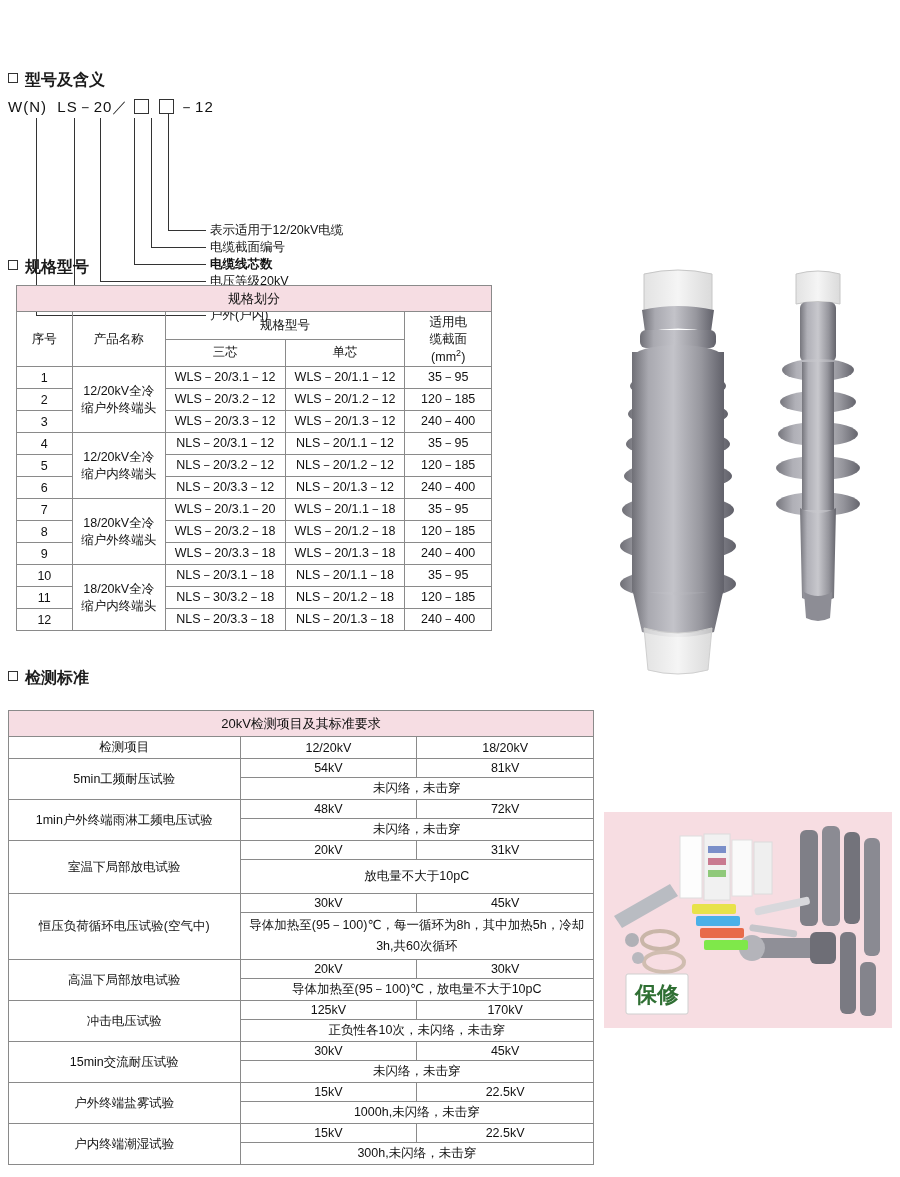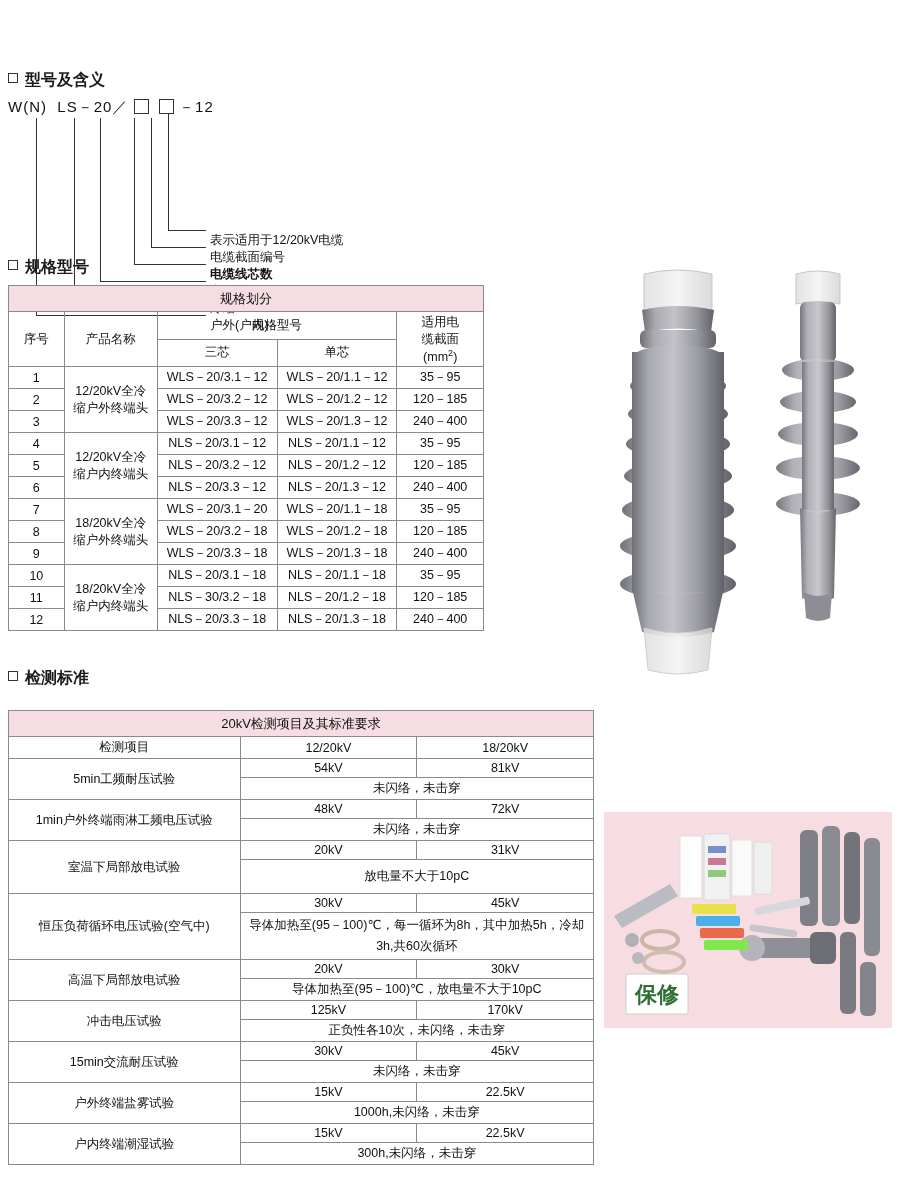--- a/index.html
+++ b/index.html
@@ -32,24 +32,24 @@
   
   .model { position: absolute; left: 8px; top: 98px; width: 420px; height: 145px; }
   .model .code {
     position: absolute; left: 0; top: 0; font-size: 15px; letter-spacing: 1px; white-space: nowrap;
   }
   .model .box {
     display: inline-block; width: 15px; height: 15px; border: 1px solid #333;
     vertical-align: -2px;
   }
   .model .leader { position: absolute; background: #333; }
-  .model .lbl { position: absolute; font-size: 12.5px; white-space: nowrap; color: #111; margin-top: 10px; }
-
-  
-  .spec-wrap { position: absolute; left: 8px; top: 285px; width: 476px; }
+  .model .lbl { position: absolute; font-size: 12.5px; white-space: nowrap; color: #111; }
+
+  
+  .spec-wrap { position: absolute; left: 16px; top: 285px; width: 476px; }
   table.grid { border-collapse: collapse; width: 100%; }
   table.grid td, table.grid th {
     border: 1px solid #8a8a8a; font-size: 12.5px; text-align: center;
     padding: 2px 3px; font-weight: normal; color: #111;
   }
   .band { background: #f6dde3; font-size: 13px !important; height: 26px; }
   .sup { font-size: 9px; vertical-align: super; }
 
   
   .test-wrap { position: absolute; left: 8px; top: 710px; width: 586px; }

